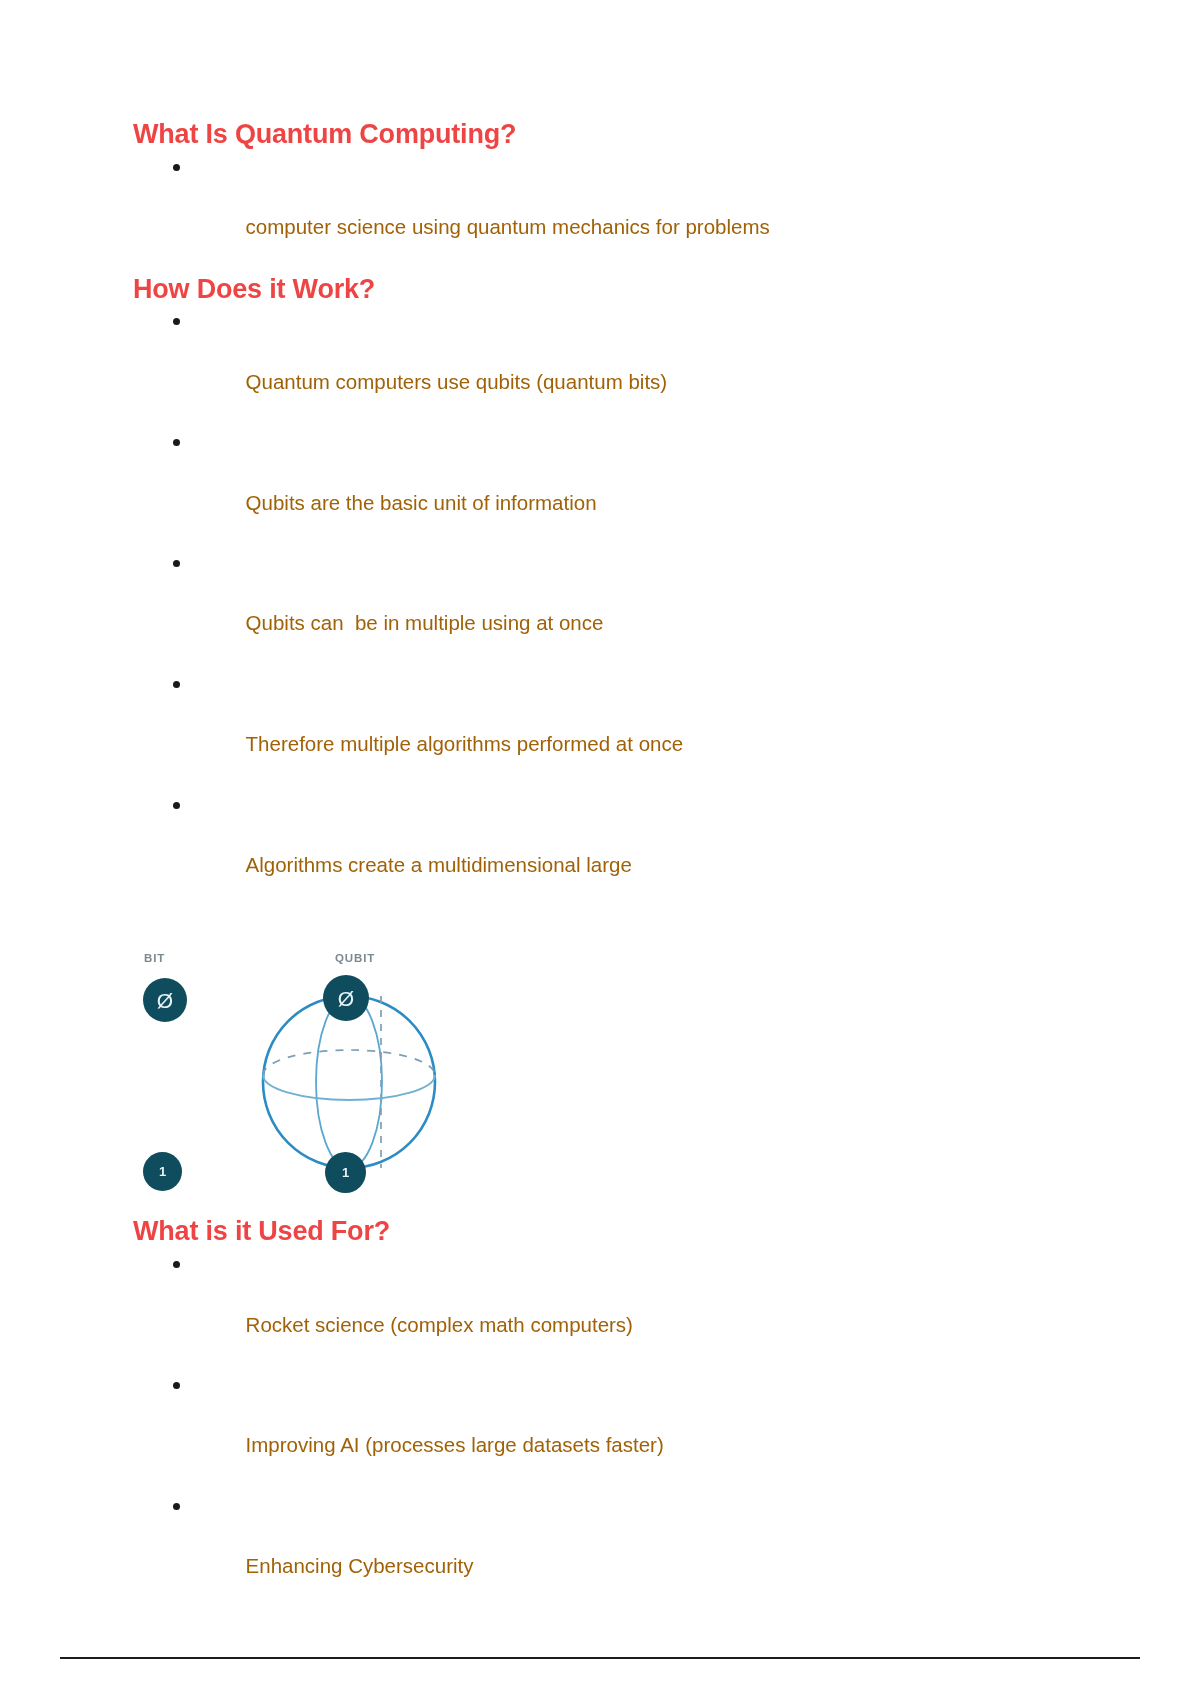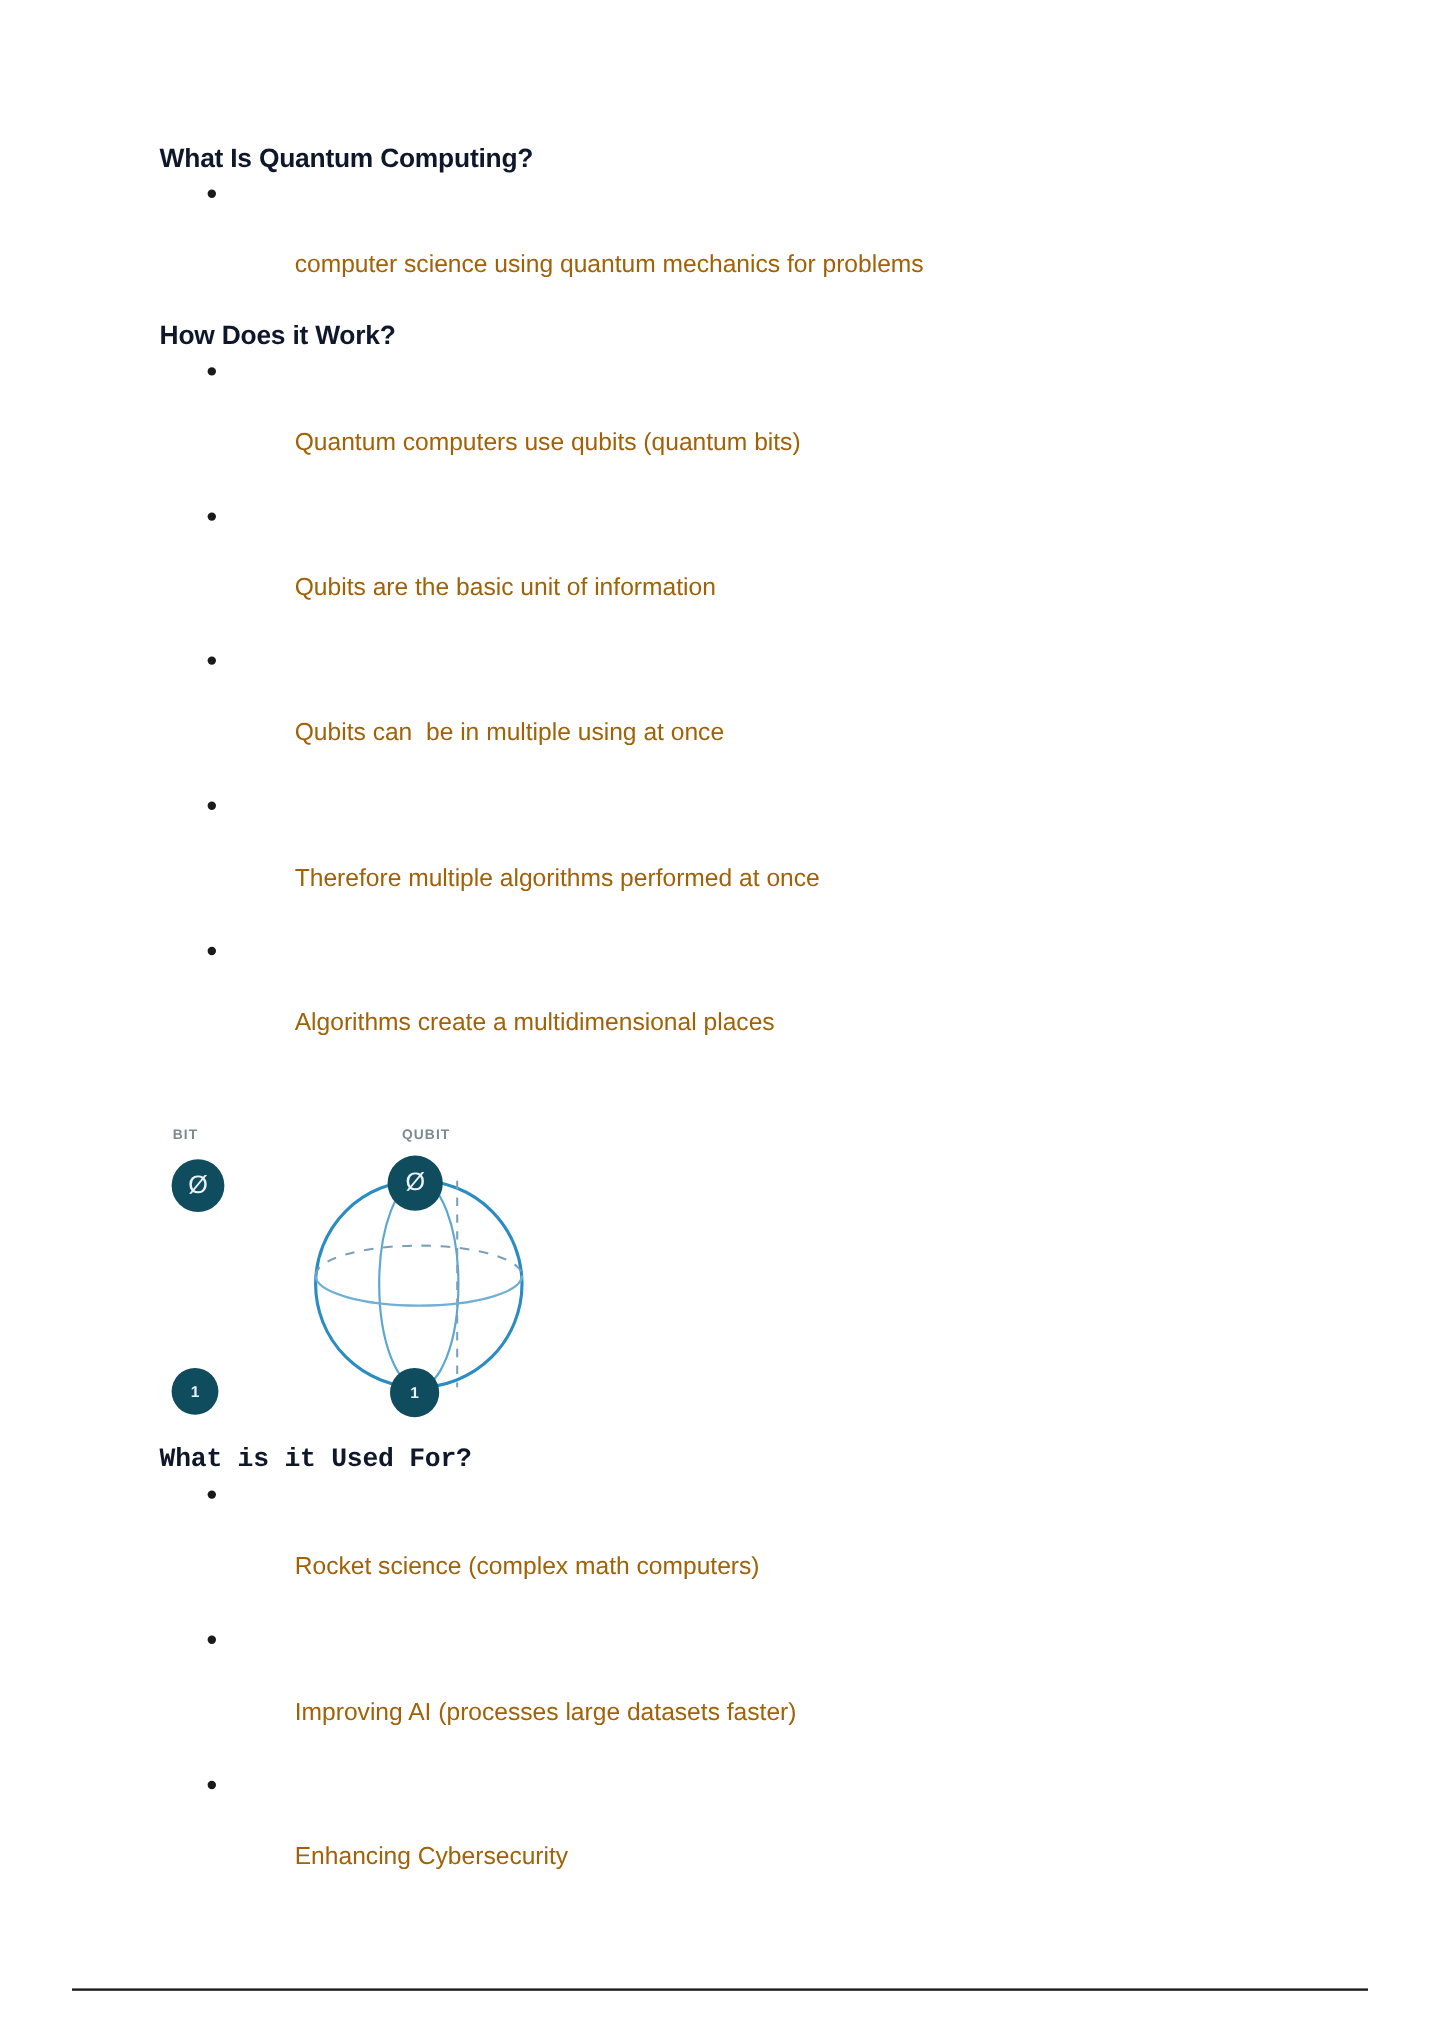--- a/index.html
+++ b/index.html
@@ -23,25 +23,25 @@
   }
 
   .content {
     position: absolute;
     left: 133px;
     top: 118px;
     width: 940px;
   }
 
   h2.section-heading {
-    font-size: 22px;
+    font-size: 27px;
     font-weight: bold;
     letter-spacing: -0.2px;
     margin: 0;
-    color: #0f172a;
+    color: #ef4444;
     line-height: 1.25;
   }
 
   ul.bullets {
     list-style: none;
     margin: 0;
     padding: 0;
   }
 
   ul.bullets > li {
@@ -62,21 +62,21 @@
     border-radius: 50%;
     background: #1a1a1a;
   }
 
   
   .blk-intro-heading { margin-top: 0px; }
   .blk-intro-list    { margin-top: 32px; }
   .blk-work-heading  { margin-top: 73px; }
   .blk-work-list     { margin-top: 32px; }
   .blk-figure        { margin-top: 30px; }
-  .blk-used-heading  { margin-top: 76px; font-family: Liberation Mono, monospace; }
+  .blk-used-heading  { margin-top: 76px; }
   .blk-used-list     { margin-top: 32px; }
 
   
   .figure {
     position: relative;
     width: 330px;
     height: 275px;
   }
   .fig-label {
     position: absolute;
@@ -158,21 +158,21 @@
       <li>
         <span class="disc"></span>
         <span>Qubits can  be in multiple using at once</span>
       </li>
       <li>
         <span class="disc"></span>
         <span>Therefore multiple algorithms performed at once</span>
       </li>
       <li>
         <span class="disc"></span>
-        <span>Algorithms create a multidimensional places</span>
+        <span>Algorithms create a multidimensional large</span>
       </li>
     </ul>
 
     <div class="figure blk-figure">
 
       <div class="fig-label bit">BIT</div>
       <div class="fig-label qubit">QUBIT</div>
 
       <div class="node zero bit-zero">
         <span class="glyph">Ø</span>

